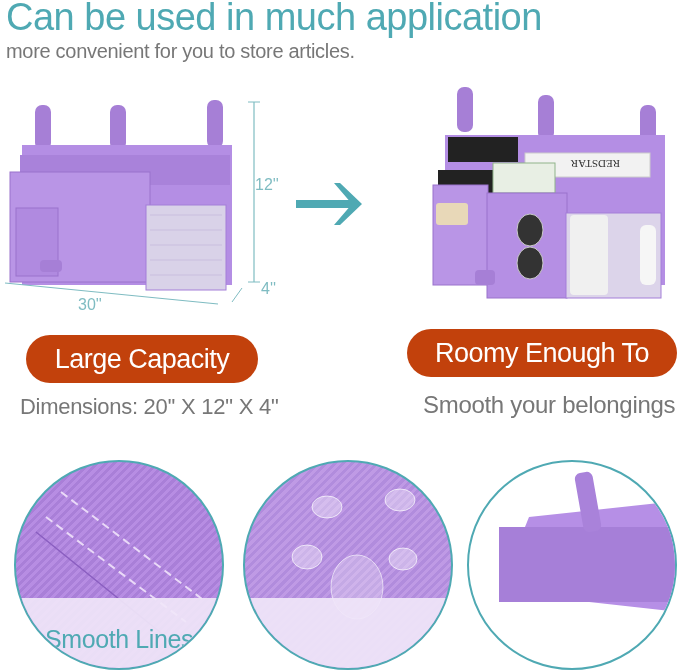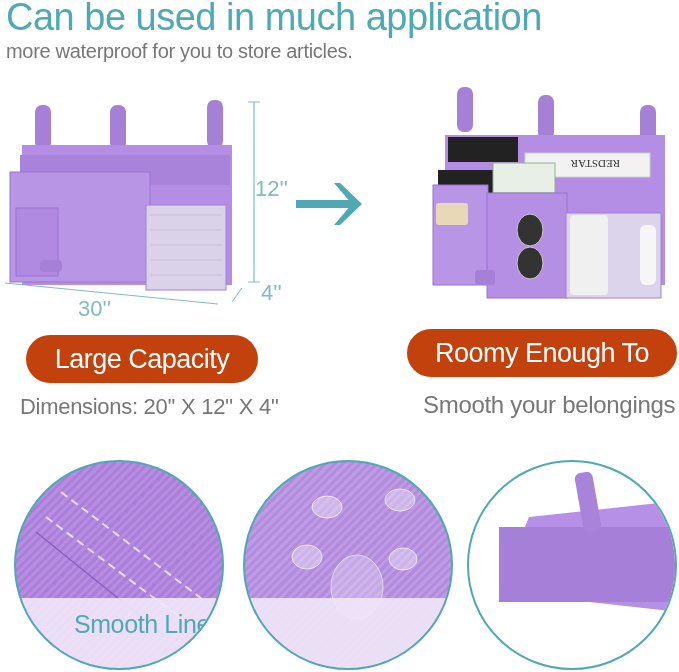--- a/index.html
+++ b/index.html
@@ -5,27 +5,27 @@
   html, body { margin:0; padding:0; background:#ffffff; }
   body { width:679px; height:672px; position:relative; overflow:hidden; font-family:"Liberation Sans", sans-serif; }
   .title { position:absolute; left:6px; top:-4px; font-size:38px; color:#4fa9b3; letter-spacing:-0.5px; white-space:nowrap; }
   .subtitle { position:absolute; left:6px; top:40px; font-size:20px; color:#777; white-space:nowrap; letter-spacing:-0.3px; }
   .panel { position:absolute; }
   .pill { position:absolute; height:48px; border-radius:24px; background:#c2410c; color:#fff; font-size:27px; display:flex; align-items:center; justify-content:center; letter-spacing:-0.5px; white-space:nowrap; }
   .caption { position:absolute; font-size:22px; color:#777; white-space:nowrap; letter-spacing:-0.3px; }
   .circle { position:absolute; border-radius:50%; border:2px solid #4fa9b3; overflow:hidden; box-sizing:border-box; }
   .circle .band { position:absolute; left:0; right:0; bottom:0; height:34%; background:rgba(240,230,248,0.92); }
   .circle .label { position:absolute; left:0; right:0; text-align:center; font-size:25px; color:#4fa9b3; letter-spacing:-0.4px; }
-  .dim { position:absolute; color:#7fbcc2; font-size:22px; }
+  .dim { position:absolute; color:#7fbcc2; font-size:16px; }
 </style>
 </head>
 <body>
 
 <div class="title">Can be used in much application</div>
-<div class="subtitle">more waterproof for you to store articles.</div>
+<div class="subtitle">more convenient for you to store articles.</div>
 
 <div class="panel" style="left:0;top:90px;width:300px;height:240px;">
   <svg width="300" height="240" viewBox="0 0 300 240">
 
     <rect x="35" y="15" width="16" height="45" rx="7" fill="#a67fd6"></rect>
     <rect x="110" y="15" width="16" height="45" rx="7" fill="#a67fd6"></rect>
     <rect x="207" y="10" width="16" height="48" rx="7" fill="#a67fd6"></rect>
 
     <rect x="22" y="55" width="210" height="140" fill="#b48ee4"></rect>
     <rect x="20" y="65" width="210" height="30" fill="#a982da"></rect>
@@ -94,21 +94,21 @@
 <div class="pill" style="left:407px;top:329px;width:270px;">Roomy Enough To</div>
 <div class="caption" style="left:423px;top:391px;font-size:24px;">Smooth your belongings</div>
 
 <div class="circle" style="left:14px;top:460px;width:210px;height:210px;background:repeating-linear-gradient(135deg,#b78de3 0 3px,#a97fd8 3px 6px);">
   <svg width="210" height="210" style="position:absolute;left:0;top:0;">
     <line x1="45" y1="30" x2="190" y2="140" stroke="#e9d9f7" stroke-width="2" stroke-dasharray="8 5"></line>
     <line x1="30" y1="55" x2="170" y2="160" stroke="#e9d9f7" stroke-width="2" stroke-dasharray="8 5"></line>
     <line x1="20" y1="70" x2="150" y2="175" stroke="#8a5ec0" stroke-width="1.5"></line>
   </svg>
   <div class="band"></div>
-  <div class="label" style="top:148px;text-align:right;">Smooth Lines</div>
+  <div class="label" style="top:163px;">Smooth Lines</div>
 </div>
 
 <div class="circle" style="left:243px;top:460px;width:210px;height:210px;background:repeating-linear-gradient(135deg,#bf9ae5 0 3px,#b18cdd 3px 6px);">
   <svg width="210" height="210" style="position:absolute;left:0;top:0;">
     <ellipse cx="82" cy="45" rx="15" ry="11" fill="rgba(255,255,255,0.35)" stroke="rgba(255,255,255,0.7)"></ellipse>
     <ellipse cx="155" cy="38" rx="15" ry="11" fill="rgba(255,255,255,0.35)" stroke="rgba(255,255,255,0.7)"></ellipse>
     <ellipse cx="62" cy="95" rx="15" ry="12" fill="rgba(255,255,255,0.35)" stroke="rgba(255,255,255,0.7)"></ellipse>
     <ellipse cx="158" cy="97" rx="14" ry="11" fill="rgba(255,255,255,0.35)" stroke="rgba(255,255,255,0.7)"></ellipse>
     <ellipse cx="112" cy="125" rx="26" ry="32" fill="rgba(255,255,255,0.25)" stroke="rgba(255,255,255,0.6)"></ellipse>
   </svg>

